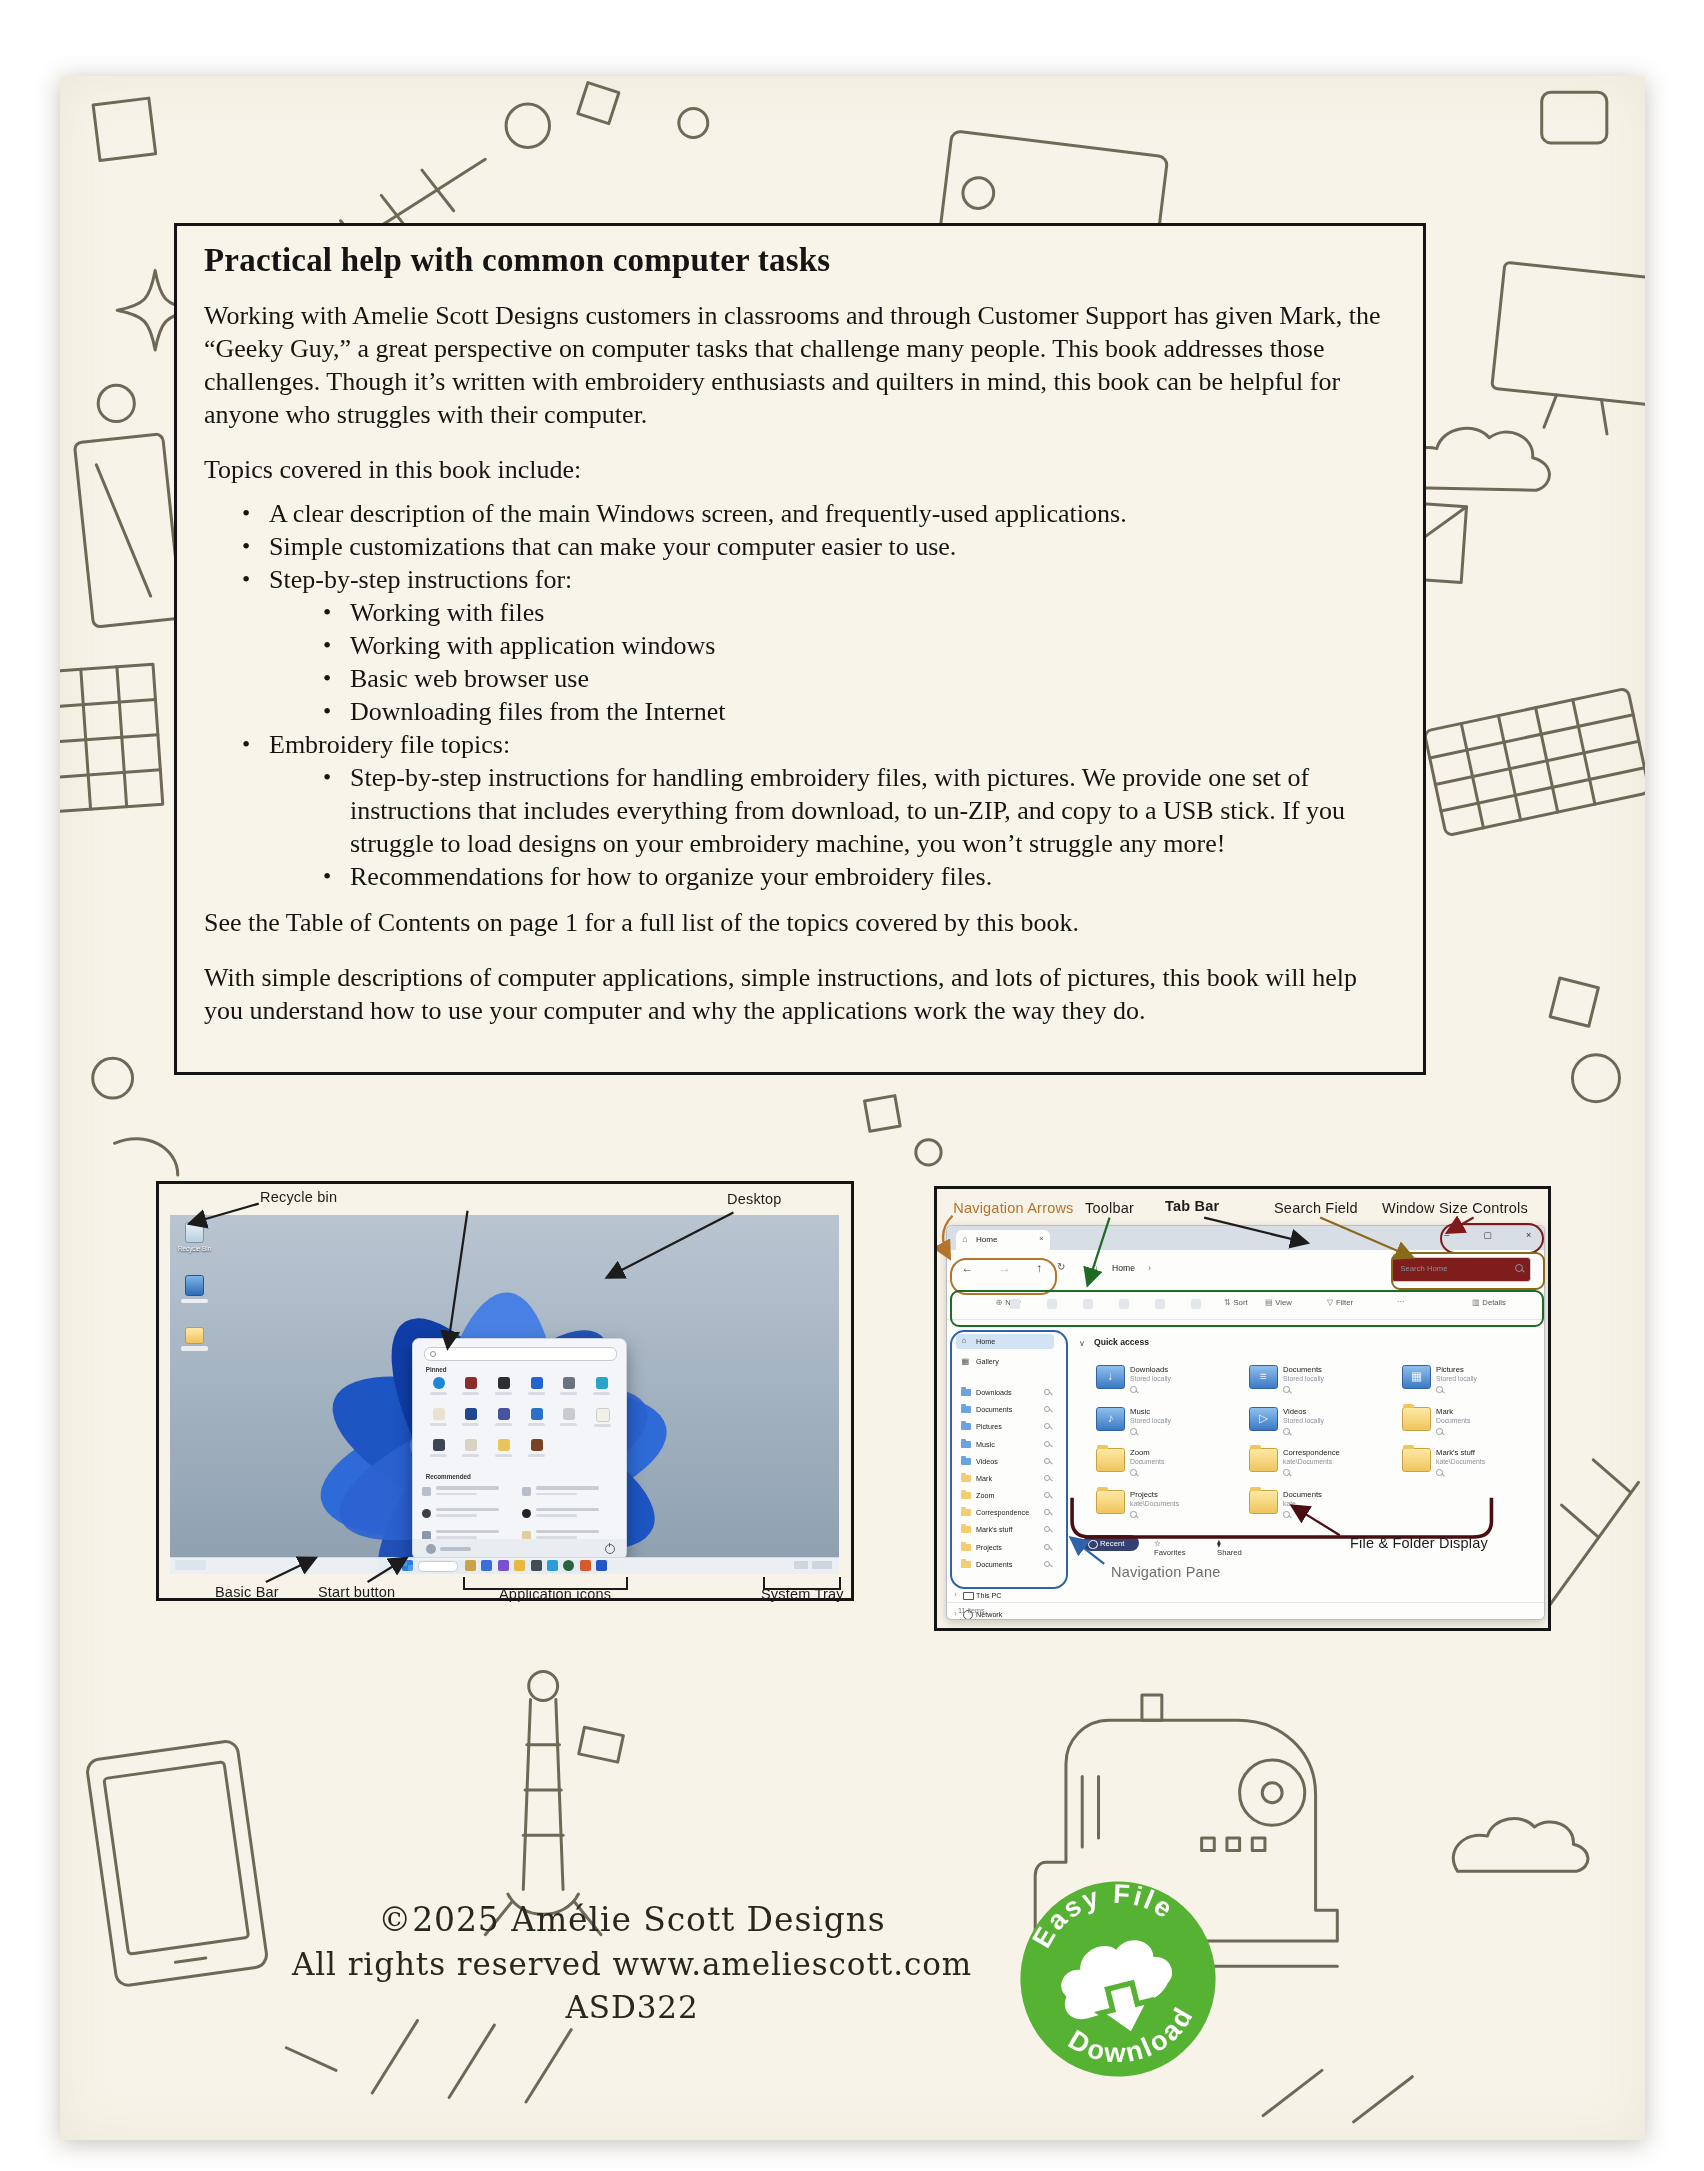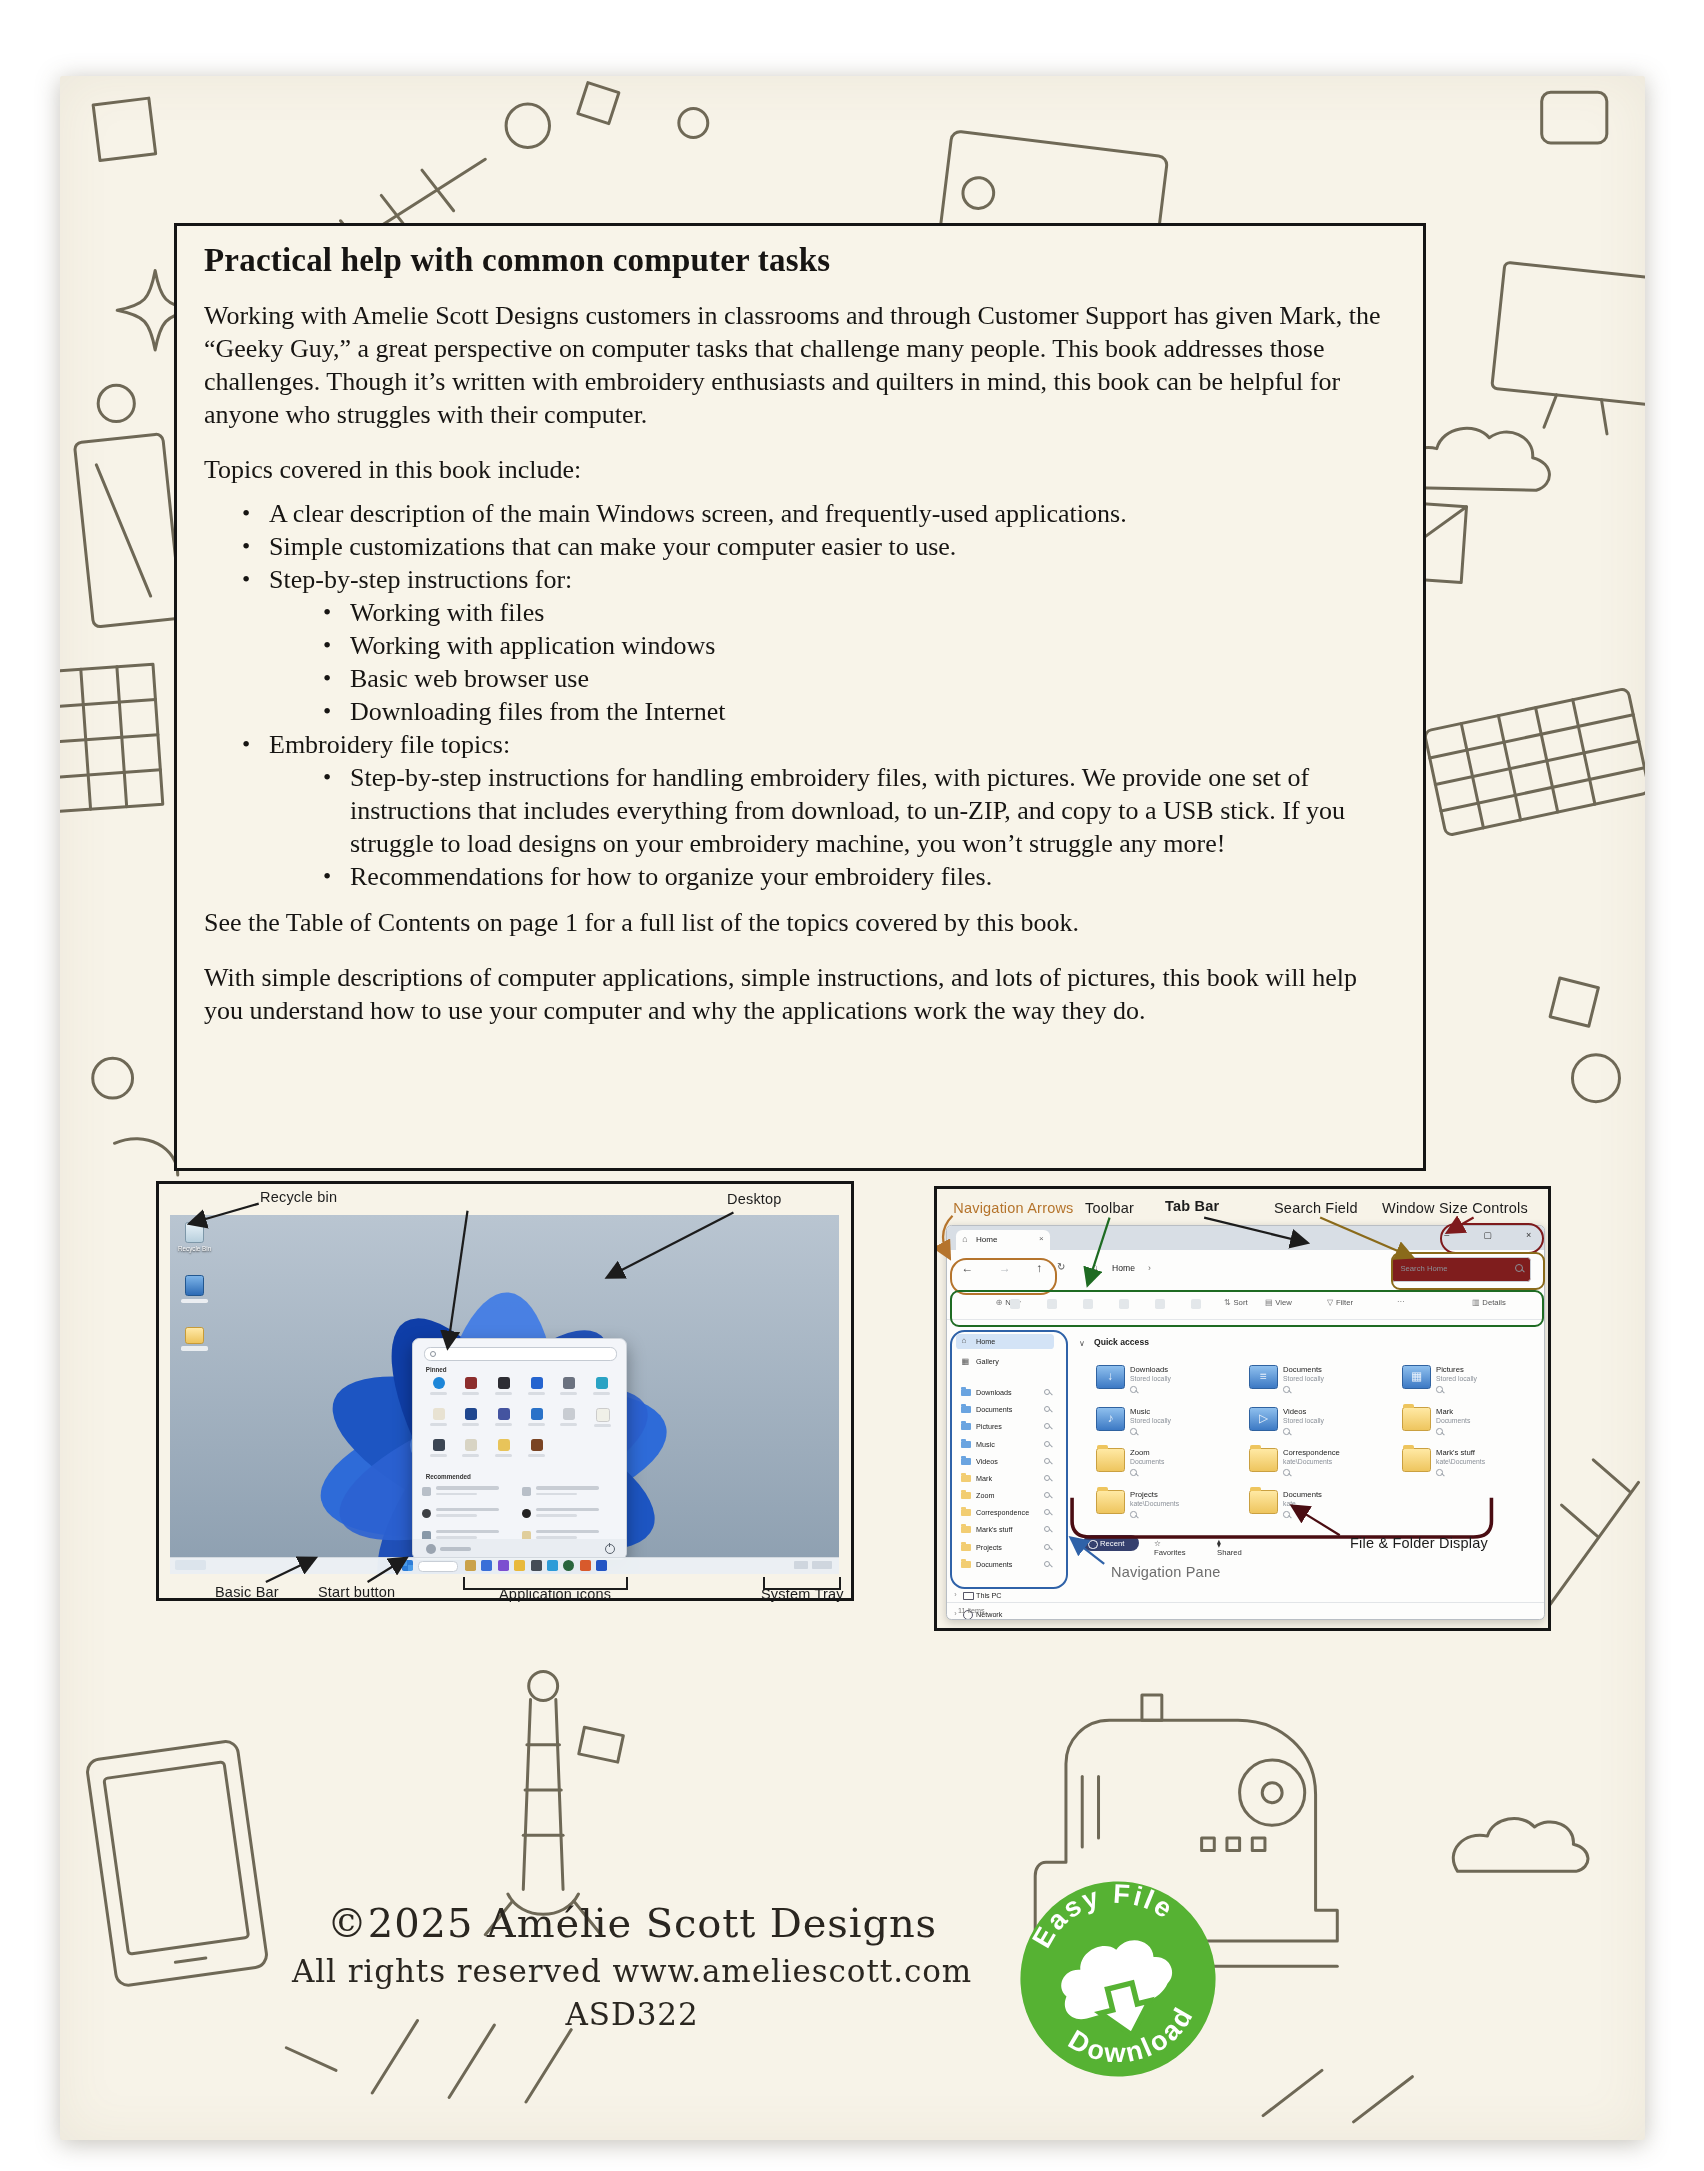--- a/index.html
+++ b/index.html
@@ -5,21 +5,21 @@
   html,body{margin:0;padding:0;}
   body{width:1704px;height:2171px;background:#ffffff;position:relative;
        font-family:"Liberation Sans", sans-serif;overflow:hidden;}
   .cover{position:absolute;left:60px;top:76px;width:1585px;height:2064px;
          background:#f7f3e8;box-shadow:0 3.6px 23.5px rgba(90,80,60,.35), inset 0 0 54px rgba(120,105,70,.08);
          border-radius:2.7px;overflow:hidden;}
   .doodles{position:absolute;left:0;top:0;width:100%;height:100%;}
   .doodles *{vector-effect:non-scaling-stroke;}
 
   
-  .infobox{position:absolute;left:114px;top:147px;width:1252px;height:948px;
+  .infobox{position:absolute;left:114px;top:147px;width:1252px;height:852px;
            border:3.6px solid #151515;background:#f8f4e9;box-sizing:border-box;
            padding:16.3px 31px 0 27px;font-family:"Liberation Serif", serif;color:#171513;}
   .infobox h1{margin:0 0 20px 0;font-size:33px;letter-spacing:0.2px;}
   .infobox p{margin:0 0 22px 0;font-size:26px;line-height:33px;}
   .infobox p.topics{margin-bottom:11px;}
   ul.l1,ul.l2{list-style:none;margin:0 0 9px 0;padding:0;font-size:26px;line-height:33px;}
   ul.l1{margin-left:38px;}
   ul.l2{margin-left:54px;margin-bottom:0;}
   ul.l1>li,ul.l2>li{position:relative;padding-left:27px;}
   ul.l1>li::before,ul.l2>li::before{content:"•";position:absolute;left:0;top:0;font-size:23.5px;}
@@ -142,21 +142,21 @@
   .pivot .rec span{position:absolute;left:17px;top:3.6px;font-size:7.7px;}
   .pivot .fav{position:absolute;left:71px;top:3.6px;font-size:7.7px;color:#333;}
   .pivot .shr{position:absolute;left:134px;top:3.6px;font-size:7.7px;color:#333;}
   .statusbar{position:absolute;left:0;bottom:0;width:100%;height:16.3px;border-top:0.9px solid #e2e5e8;}
   .statusbar span{position:absolute;left:11px;top:3.6px;font-size:7.2px;color:#777;}
   .oval{position:absolute;border-radius:16.3px;}
 
   
   .footer{position:absolute;left:228px;top:1824px;width:688px;text-align:center;
           font-family:"DejaVu Serif", serif;color:#2a2620;letter-spacing:0.9px;}
-  .footer .l1{font-size:40px;}
+  .footer .l1{font-size:33px;}
   .footer .l2{font-size:31px;margin-top:7.2px;}
   .footer .l3{font-size:31px;margin-top:7.2px;}
   .badge{position:absolute;left:955px;top:1800px;width:206px;height:206px;transform:rotate(-14deg);}
 </style>
 </head>
 <body>
 
 <div class="cover">
 
   <svg class="doodles" viewBox="0 0 1752 2282" fill="none" stroke="#57503d" stroke-width="3" stroke-linejoin="round" stroke-linecap="round" opacity="0.85">

